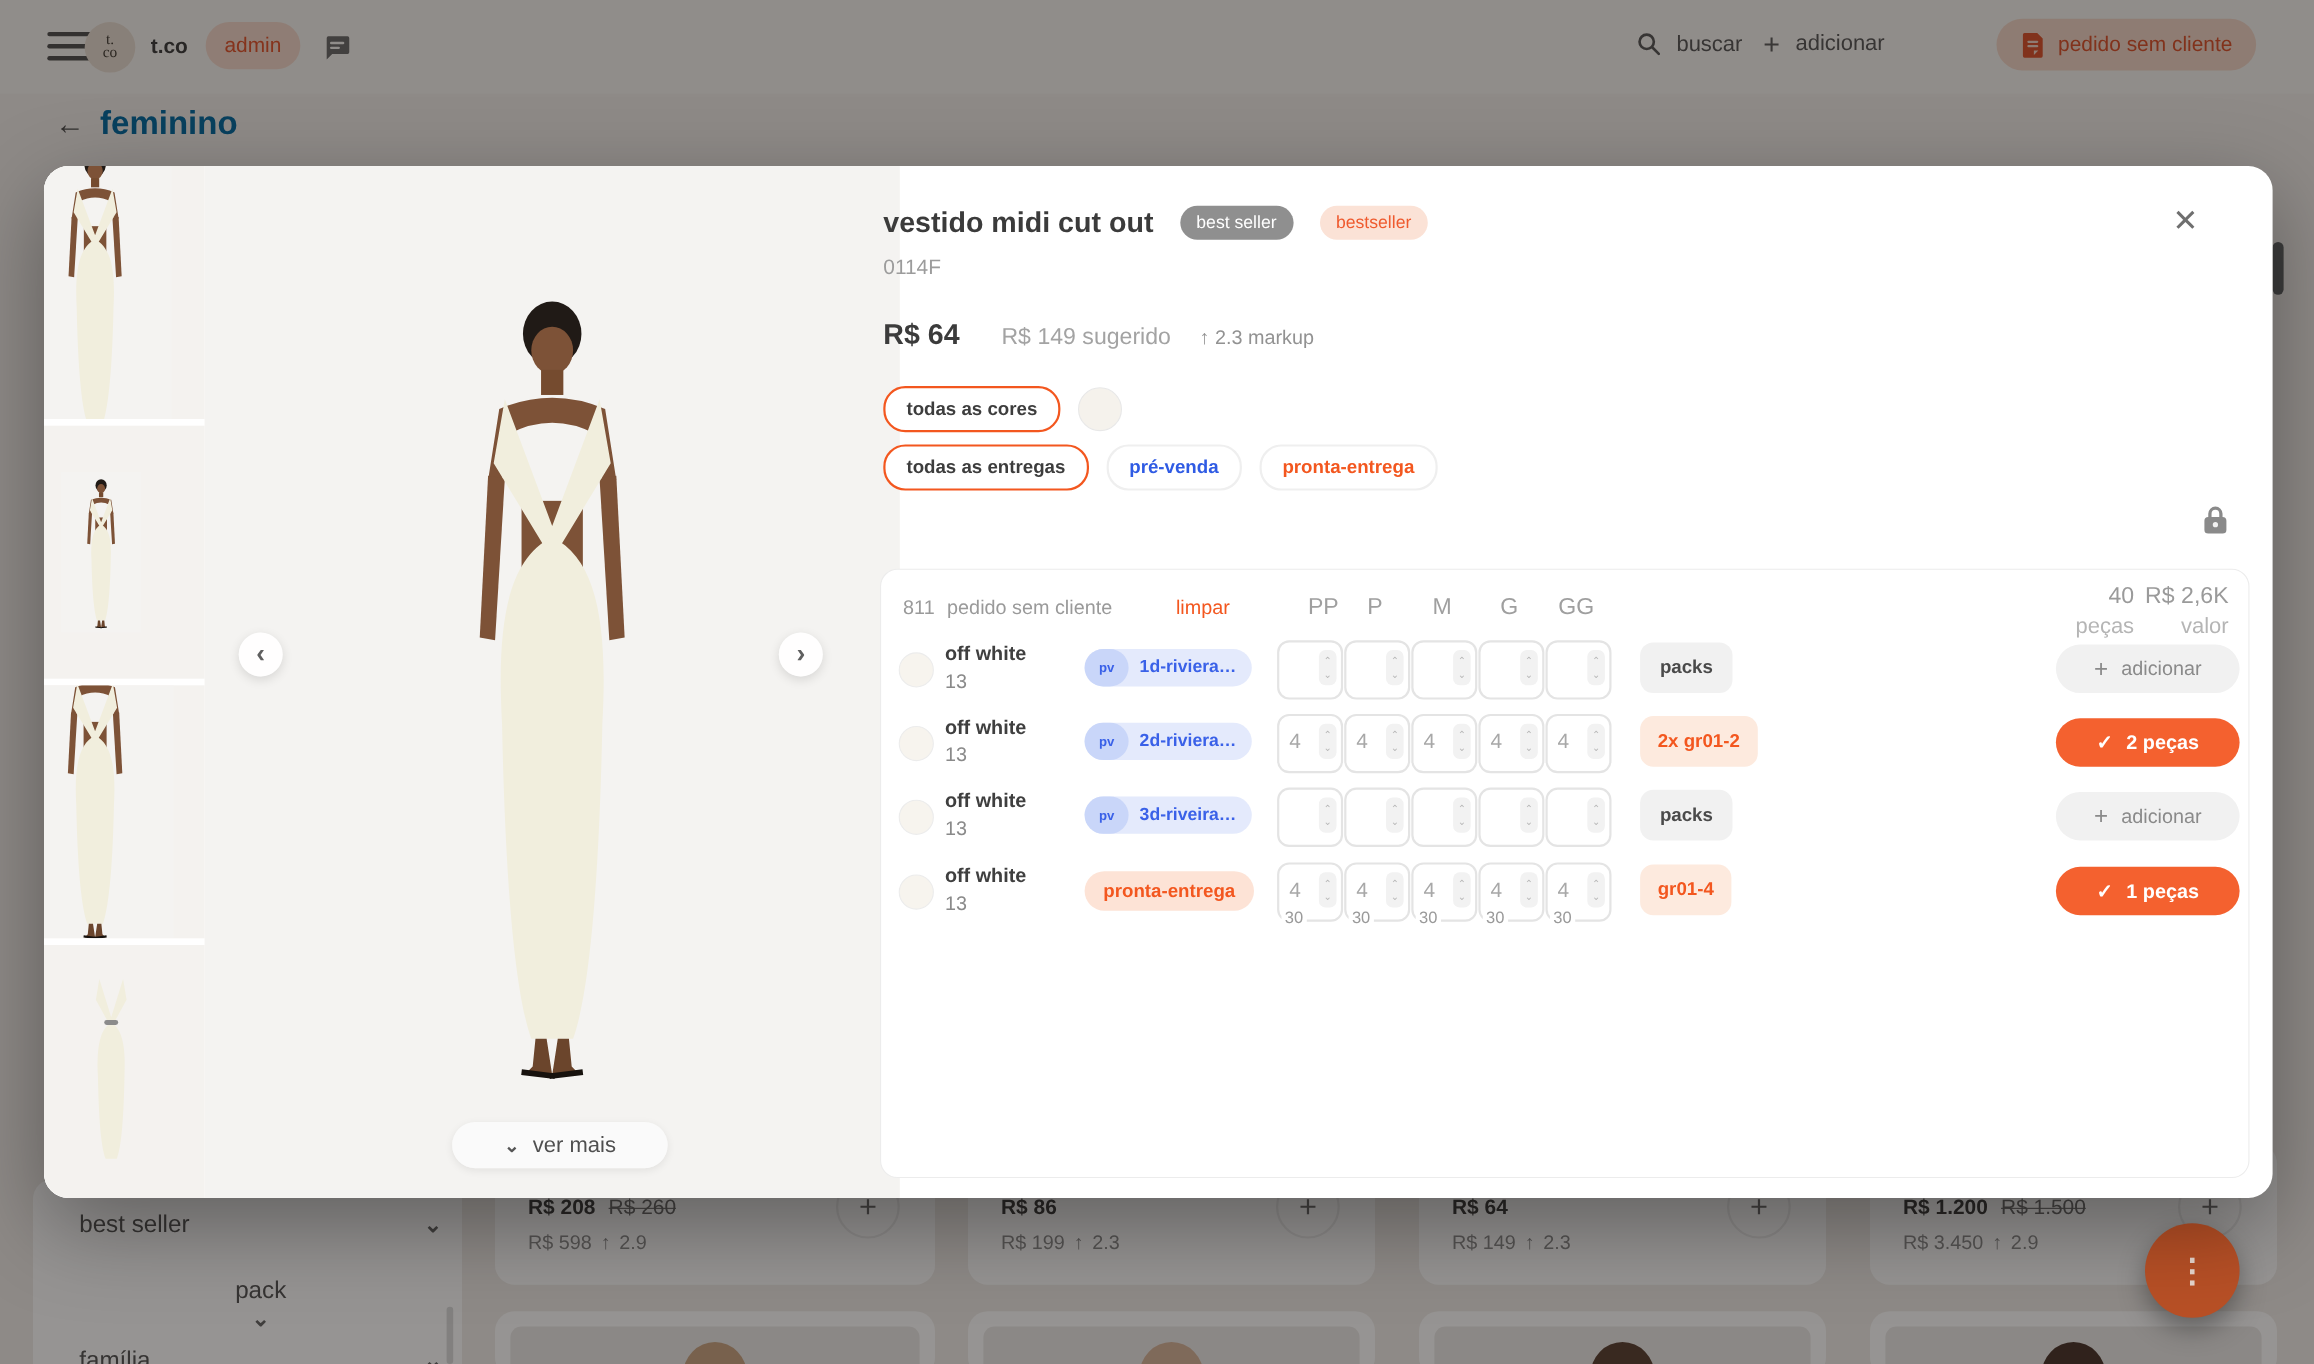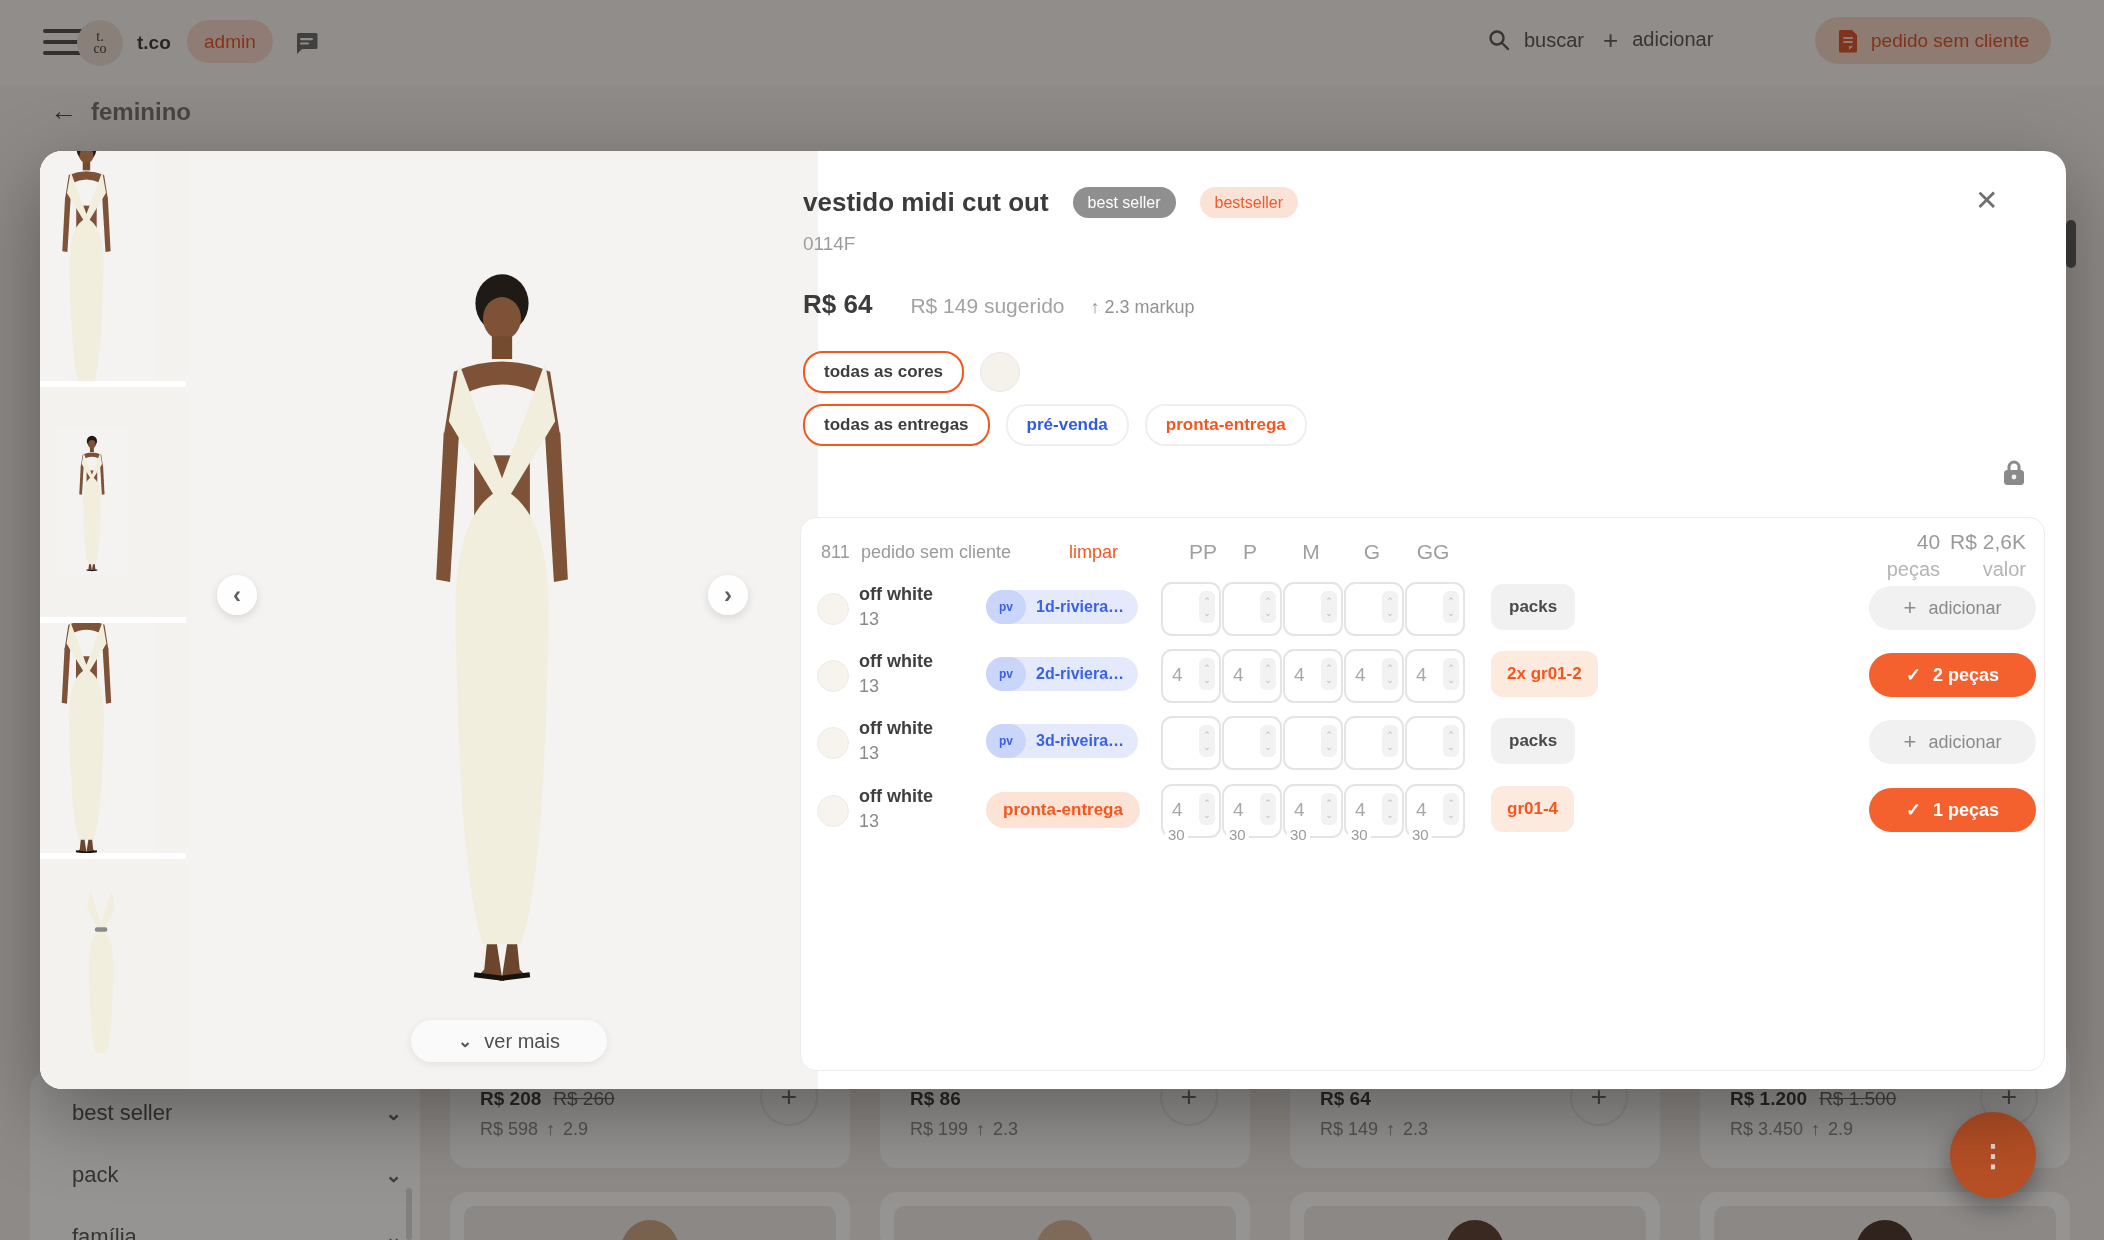--- a/index.html
+++ b/index.html
@@ -17,21 +17,21 @@
   .admin-badge{position:absolute;left:187px;top:20px;height:43px;padding:0 17px;border-radius:22px;
     background:#f2d7c9;color:#e0522c;font-size:19px;display:flex;align-items:center;}
   .chat-icon{position:absolute;left:293px;top:30px;}
   .nav-search{position:absolute;left:1487px;top:28px;display:flex;align-items:center;gap:13px;color:#565656;font-size:20px;}
   .nav-add{position:absolute;left:1603px;top:28px;display:flex;align-items:center;gap:14px;color:#565656;font-size:20px;}
   .nav-add .plus{font-size:26px;color:#5c5c5c;line-height:22px;}
   .order-btn{position:absolute;left:1815px;top:17px;height:47px;padding:0 22px;border-radius:24px;
     background:#f0d5c6;color:#d9512b;font-size:19px;display:flex;align-items:center;gap:12px;}
   .back-row{position:absolute;left:50px;top:96px;display:flex;align-items:center;gap:14px;color:#474747;}
   .back-arrow{font-size:27px;color:#4c4c4c;}
-  .page-title{font-size:24px;font-weight:700;color:#737373;}
+  .page-title{font-size:30px;font-weight:700;color:#0369a1;}
 
   
   .sidebar{position:absolute;left:30px;top:1072px;width:390px;height:168px;background:#ffffff;
     border-radius:18px 18px 0 0;}
   .side-item{position:absolute;left:42px;width:330px;height:30px;display:flex;align-items:center;
     justify-content:space-between;color:#555;font-size:22px;cursor:pointer;}
   .side-item .chev{color:#666;font-size:20px;font-weight:700;}
   .side-scroll{position:absolute;right:8px;bottom:0;width:6px;height:52px;border-radius:3px;background:#dcdcdc;}
 
   
@@ -190,21 +190,21 @@
     <div class="back-row">
       <span class="back-arrow">←</span>
       <span class="page-title">feminino</span>
     </div>
 
     <div class="sidebar">
       <div class="side-item" style="top:26px;">
         <span>best seller</span>
         <span class="chev">⌄</span>
       </div>
-      <div class="side-item" style="top:88px;">
+      <div class="side-item" style="top:88px;flex-direction:column;">
         <span>pack</span>
         <span class="chev">⌄</span>
       </div>
       <div class="side-item" style="top:150px;">
         <span>família</span>
         <span class="chev">⌄</span>
       </div>
       <div class="side-scroll"></div>
     </div>
 

